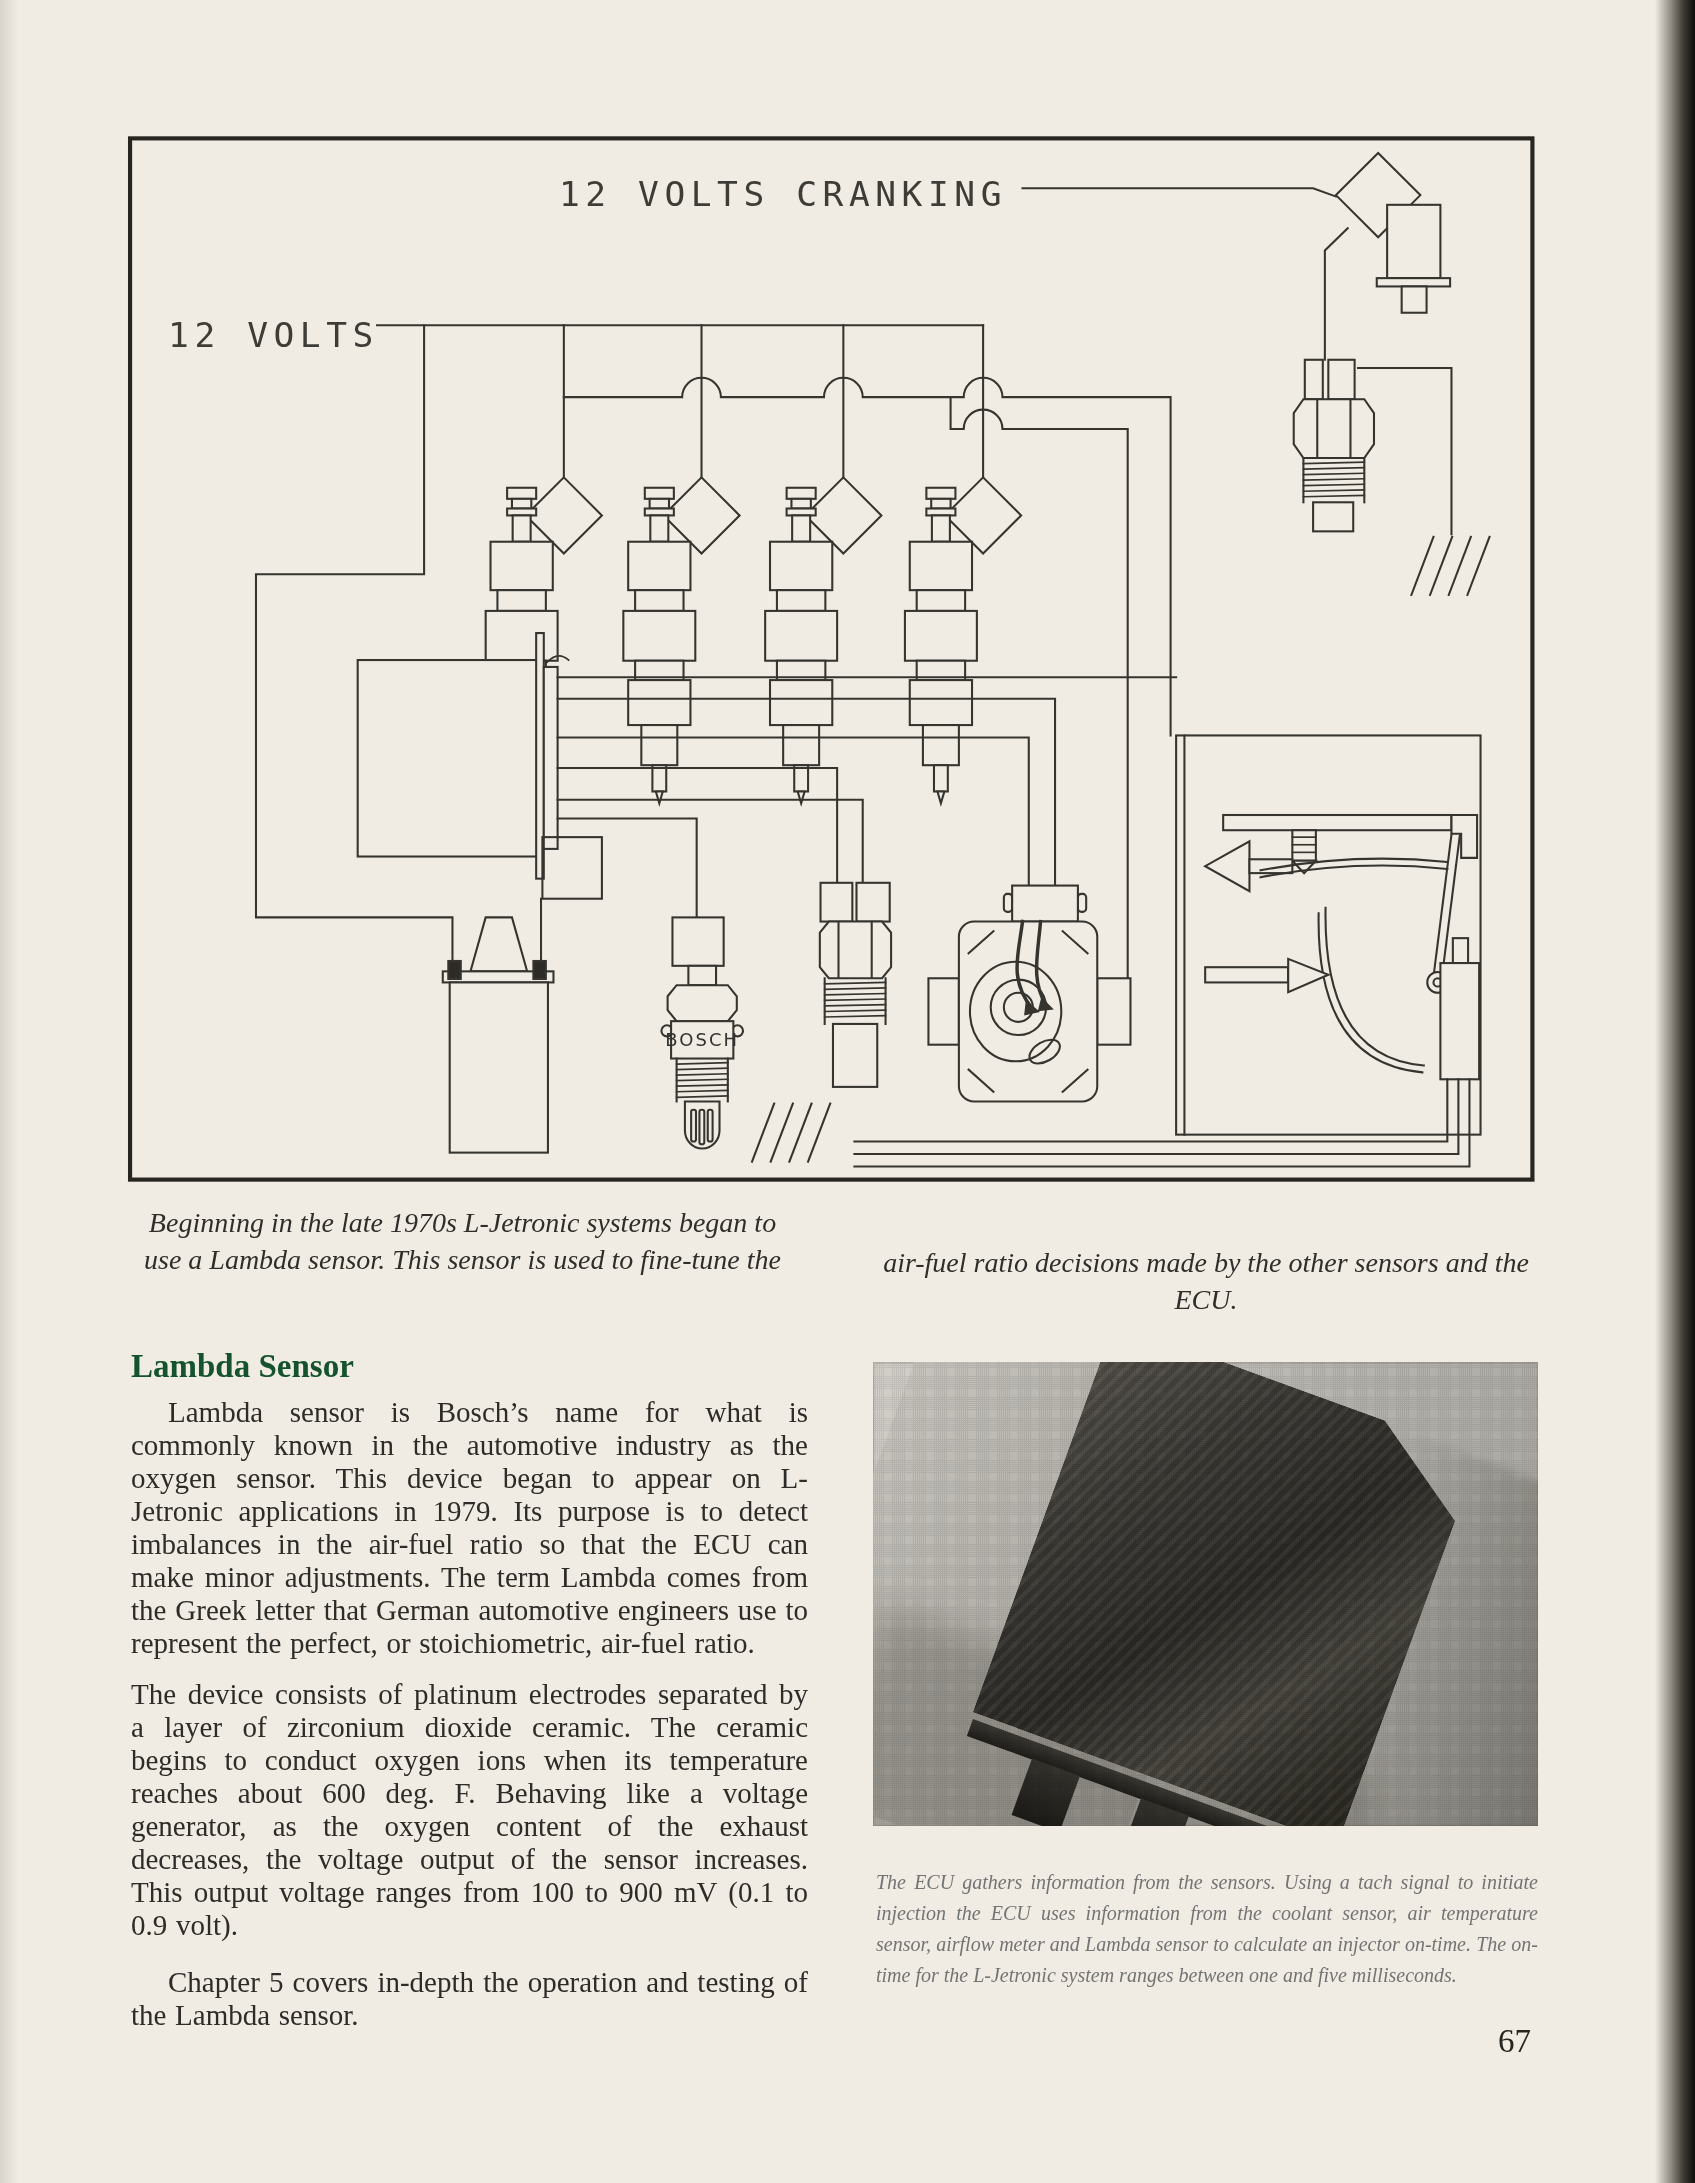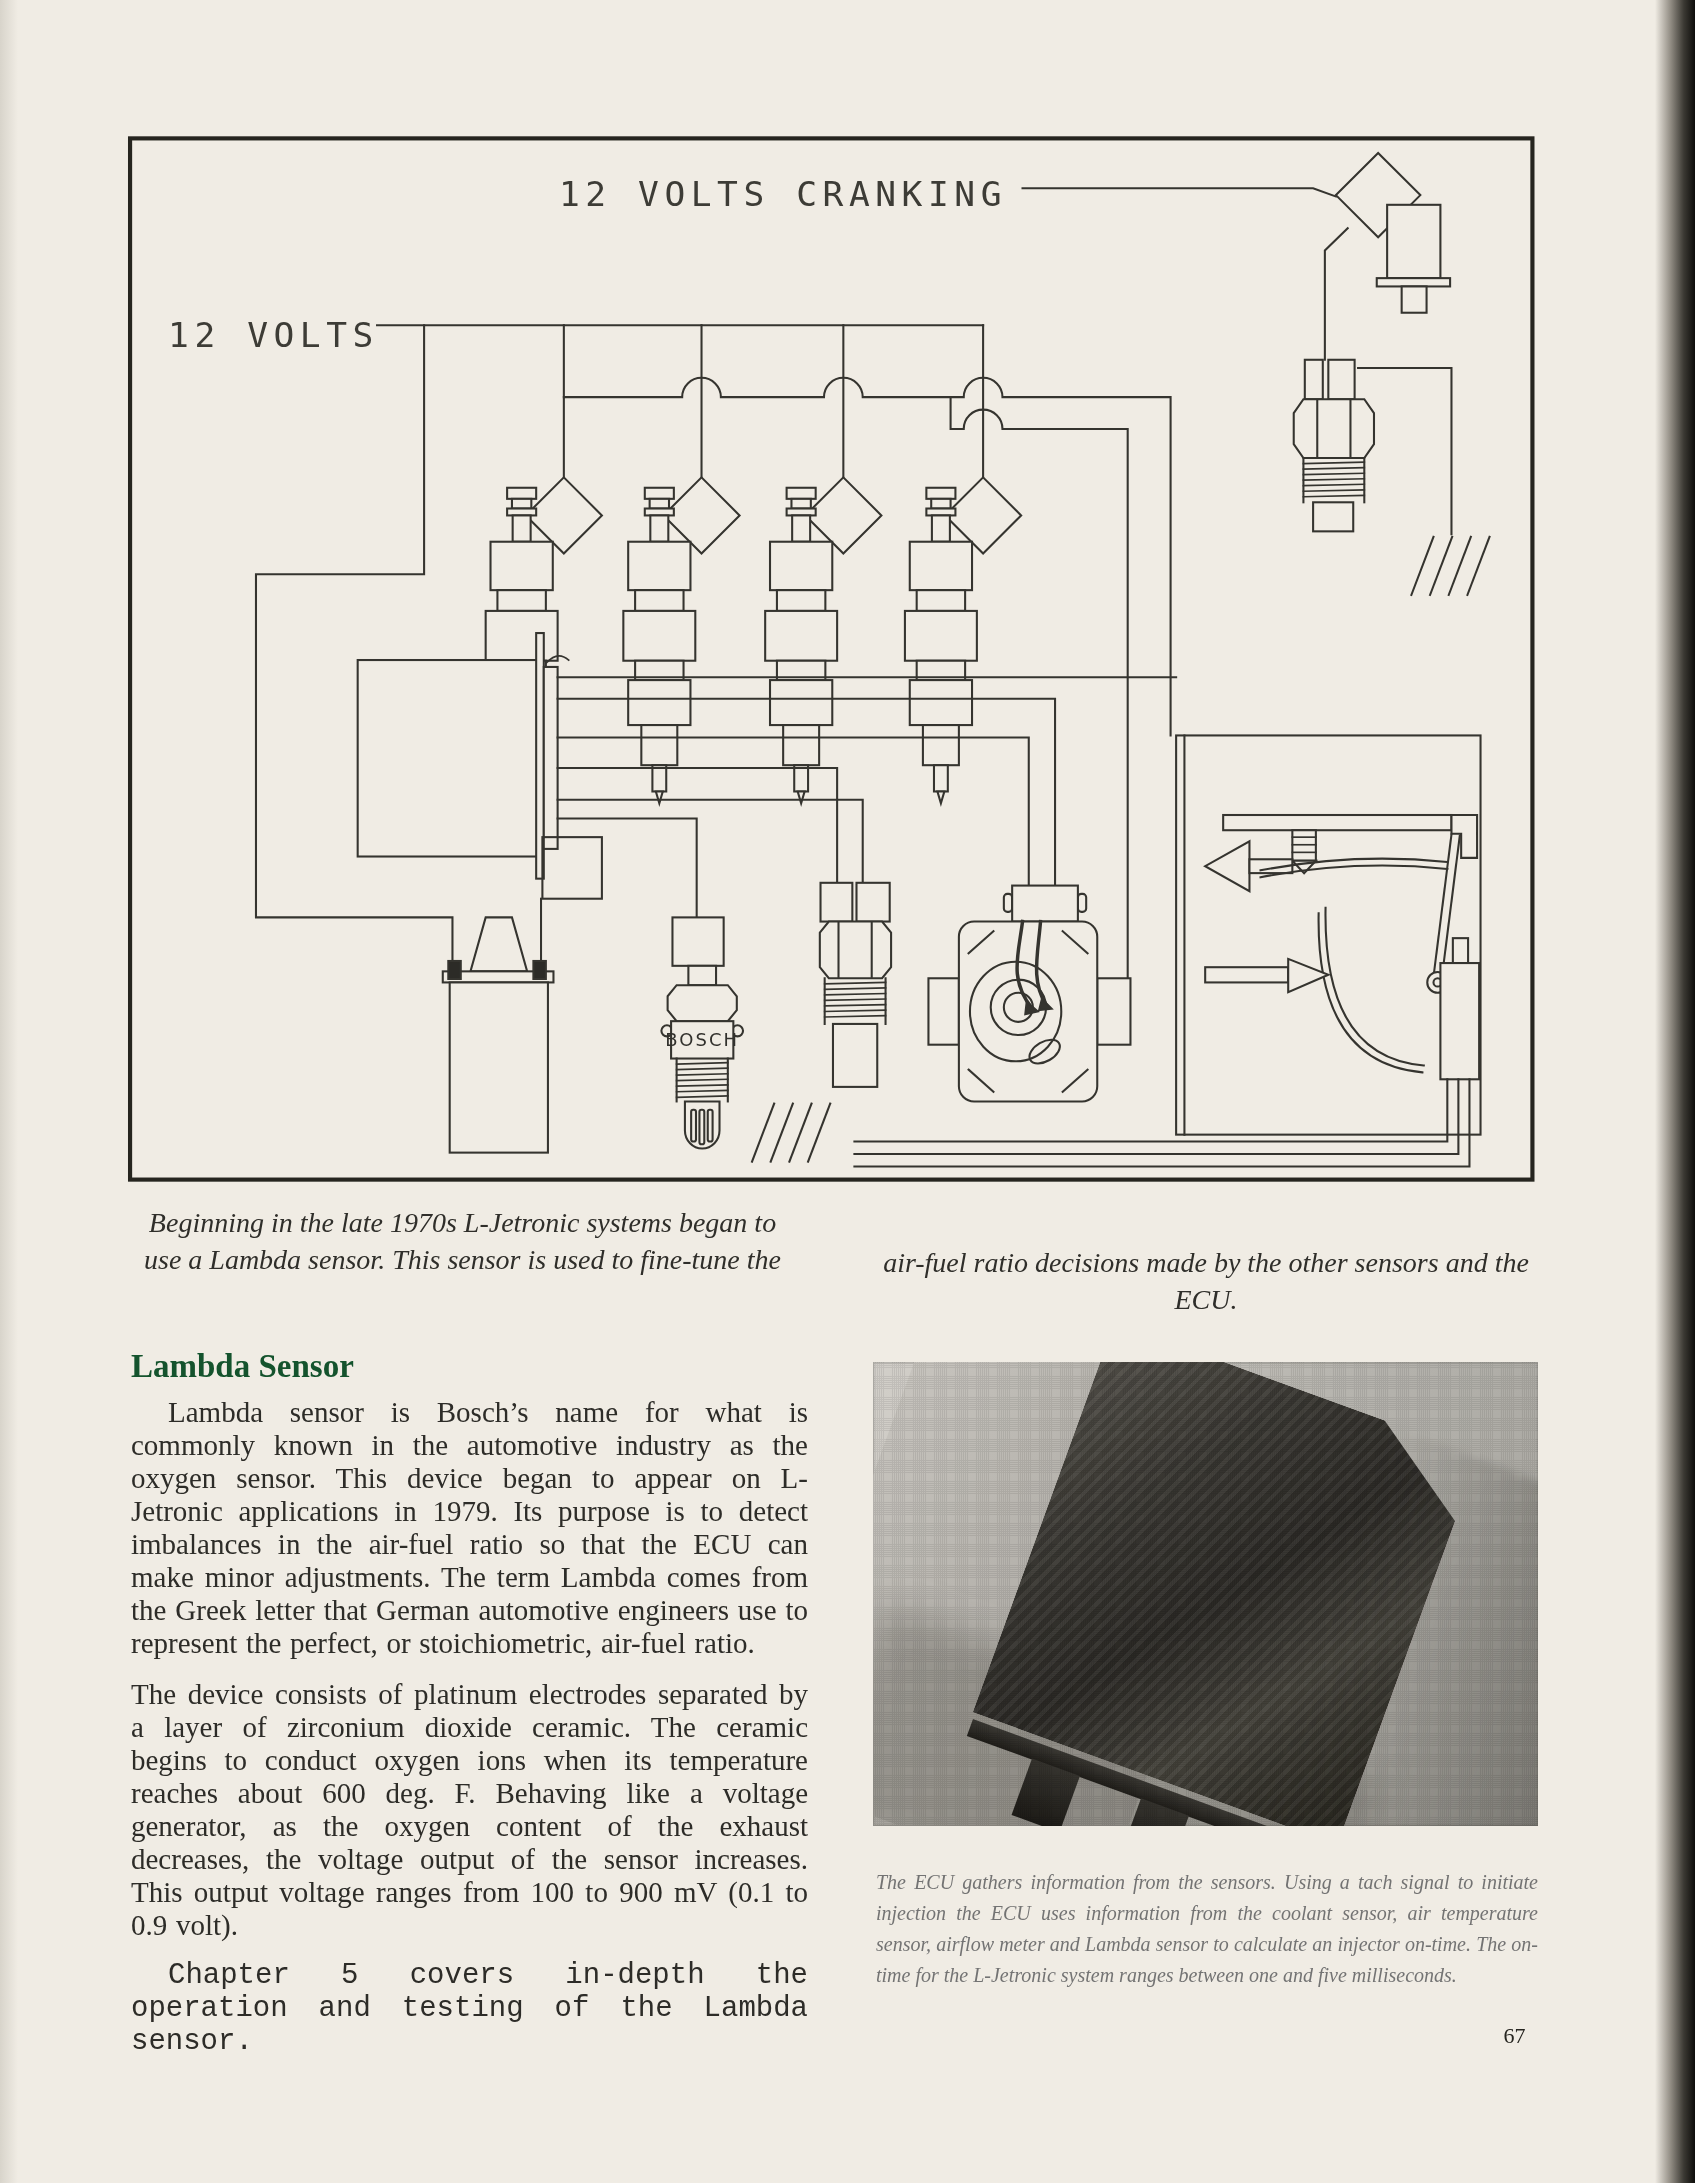--- a/index.html
+++ b/index.html
@@ -12,21 +12,21 @@
   .diagram-svg{position:absolute;left:0;top:0;}
   .plotter{font-family:"DejaVu Sans Mono",monospace;font-size:50px;letter-spacing:8px;fill:#3d3c36;}
   .bosch-label{font-family:"DejaVu Sans",sans-serif;font-size:26px;letter-spacing:3px;fill:#32312d;}
   .cap{position:absolute;font-style:italic;font-size:28px;line-height:37px;color:#2f2e2a;text-align:center;}
   .cap-photo{position:absolute;font-style:italic;font-size:20px;line-height:31px;color:#737373;text-align:justify;margin-top:32px;}
   .article{position:absolute;left:131px;top:1348px;width:677px;}
   .article h2{font-size:33px;margin:0 0 11px 0;font-weight:bold;color:#14532d;}
   .article p{font-size:29px;line-height:33px;margin:0;text-align:justify;word-spacing:1.4px;}
   .article p.indent{text-indent:37px;}
   .article p.gap1{margin-top:18px;}
-  .article p.gap2{margin-top:17px;font-family:Liberation Mono, monospace;}
+  .article p.gap2{margin-top:24px;}
   .photo{position:absolute;left:873px;top:1362px;width:665px;height:464px;overflow:hidden;
          background:linear-gradient(115deg,#d2cfc9 0%,#c4c1bb 30%,#b6b4ae 55%,#a5a39d 100%);
          box-shadow:inset 0 0 0 1.4px rgba(40,38,34,.15);}
   .foam{position:absolute;left:-28px;top:-48px;width:360px;height:540px;transform:rotate(20deg);
         background:linear-gradient(105deg,#c9c6c0,#b2afa9 55%,#a3a09a);}
   .ecu-unit{position:absolute;left:159px;top:14px;width:388px;height:415px;transform:rotate(20deg);
         clip-path:polygon(0 0,74% 0,100% 17%,100% 100%,0 100%);
         background:linear-gradient(128deg,#56534c 0%,#3b3934 28%,#2c2a26 52%,#45433c 72%,#222019 100%);}
   .ecu-sheen{position:absolute;inset:0;background:repeating-linear-gradient(115deg,rgba(255,255,255,.05) 0 4.2px,rgba(0,0,0,.05) 4.2px 9.7px);}
   .ecu-rail-wrap{position:absolute;left:100px;top:357px;width:388px;height:104px;
@@ -34,21 +34,21 @@
   .ecu-rail{position:absolute;left:0;top:0;width:388px;height:18px;background:linear-gradient(#3a3833,#201e1a);}
   .ecu-tab{position:absolute;top:16.6px;width:51px;height:60px;background:linear-gradient(#35332e,#1d1b17);}
   .shadow-band{position:absolute;left:388px;top:97px;width:318px;height:678px;transform:rotate(20deg);
         background:linear-gradient(90deg,rgba(80,78,72,0),rgba(66,64,58,.48));filter:blur(4.2px);}
   .shadow-soft{position:absolute;left:-42px;top:325px;width:526px;height:221px;transform:rotate(20deg);
         background:rgba(100,97,90,.38);filter:blur(18px);}
   .photo-grain{position:absolute;inset:0;opacity:.07;
         background:repeating-linear-gradient(0deg,#000 0 0.7px,transparent 0.7px 2.1px),
                    repeating-linear-gradient(90deg,#000 0 0.7px,transparent 0.7px 2.1px);}
   .page-number{position:absolute;left:1473px;top:2023px;width:83px;text-align:center;
-        font-size:22px;color:#262520;}
+        font-size:33px;color:#262520;}
 </style>
 </head>
 <body>
 
 <div class="page">
 
   <svg class="diagram-svg" width="1695" height="1190" viewBox="0 0 2450 1720" stroke="#35342f" stroke-width="3" fill="none" stroke-linecap="square">
 
     <defs>
 

